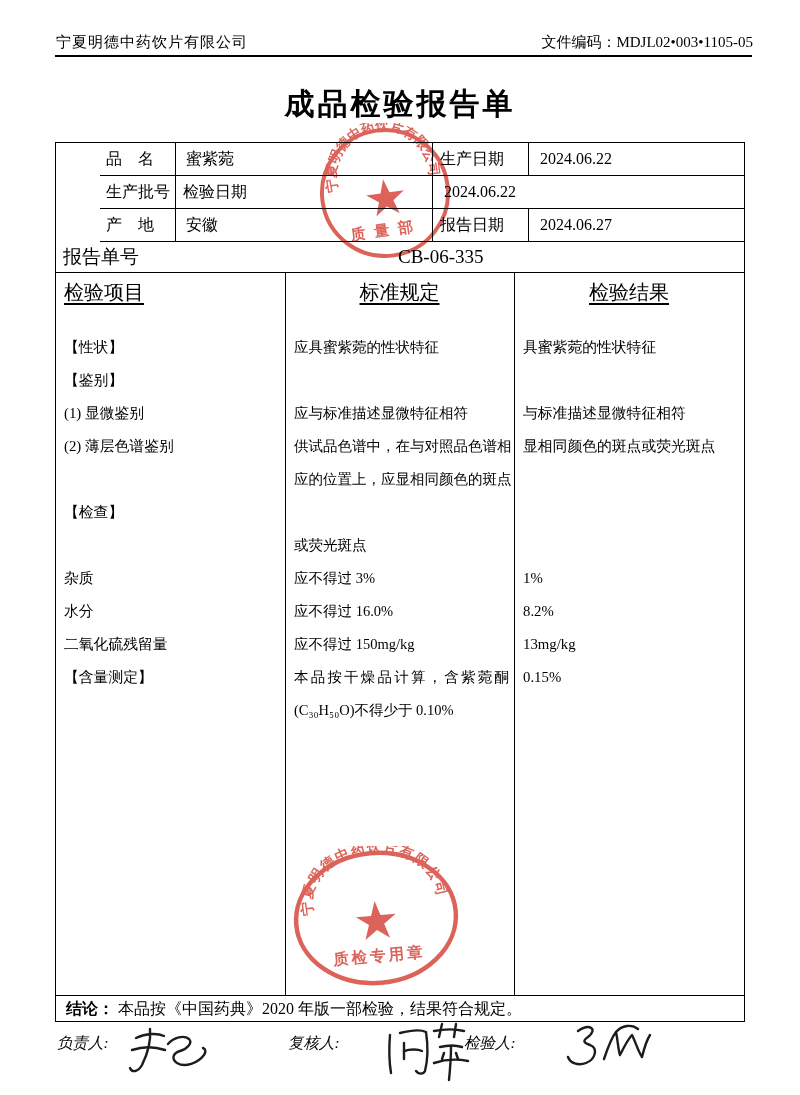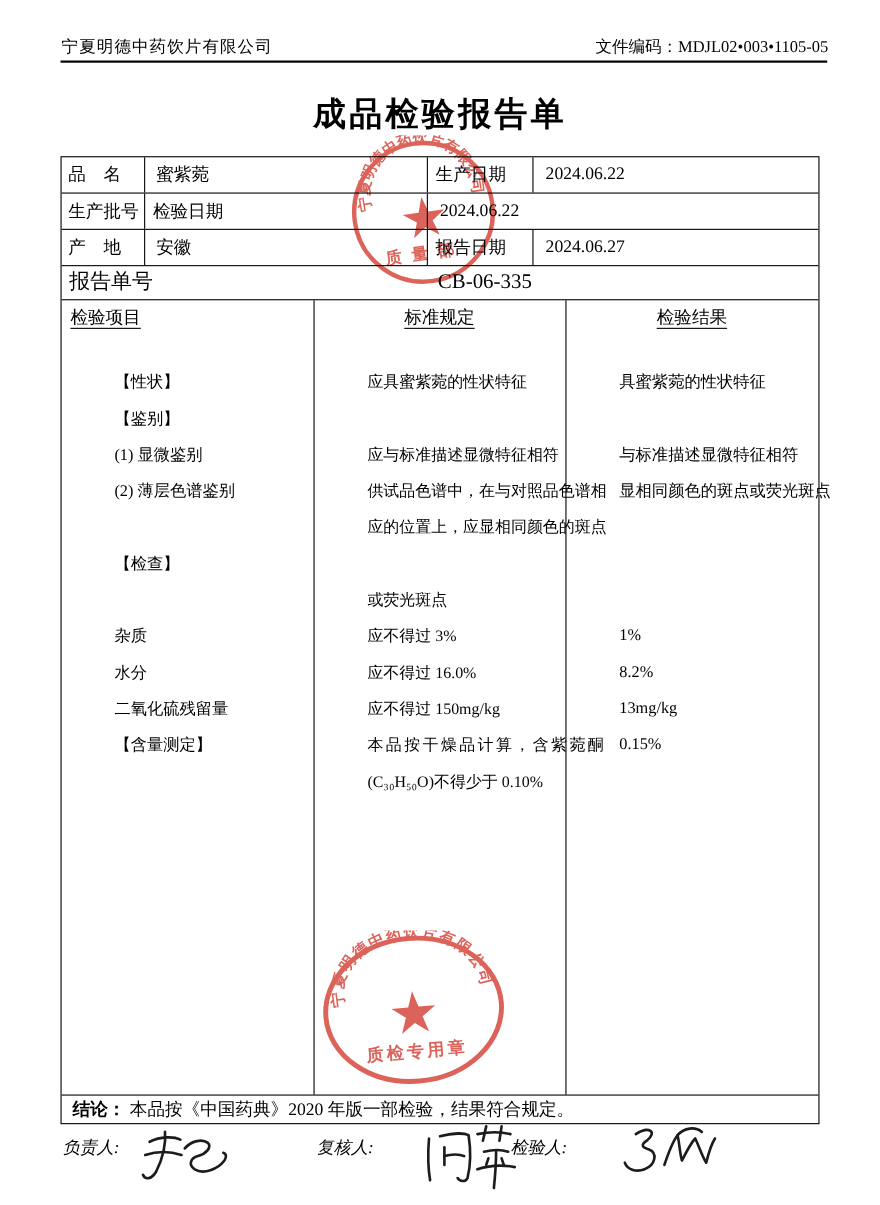--- a/index.html
+++ b/index.html
@@ -10,40 +10,40 @@
   }
   .hdr-company{position:absolute;left:56px;top:33px;font-size:15px;letter-spacing:1px;}
   .hdr-code{position:absolute;right:47px;top:33px;font-size:15px;}
   .hdr-line{position:absolute;left:55px;top:55px;width:697px;height:2px;background:#000;}
   .title{position:absolute;left:0;top:84px;width:800px;text-align:center;
          font-size:30px;font-weight:bold;letter-spacing:3px;}
 
   .doc-table{position:absolute;left:55px;top:142px;width:688px;height:878px;
              border:1px solid #000;box-sizing:content-box;}
   .info-row{display:grid;grid-template-columns:76px 257px 96px 259px;height:33px;
-            border-bottom:1px solid #000;box-sizing:border-box;font-size:16px;}
+            border-bottom:1px solid #000;box-sizing:border-box;font-size:16px;margin-left:44px;}
   .info-row>div{display:flex;align-items:center;box-sizing:border-box;white-space:nowrap;}
   .i-lbl{padding:0 6px;border-right:1px solid #000;}
   .i-val{padding-left:10px;border-right:1px solid #000;}
   .i-lbl2{padding-left:7px;border-right:1px solid #000;}
   .i-val2{padding-left:11px;}
   .report-row{position:relative;height:31px;border-bottom:1px solid #000;
               box-sizing:border-box;font-size:19px;line-height:29px;}
   .report-row .r-lbl{padding-left:7px;}
   .report-row .r-val{position:absolute;left:342px;top:0;}
 
   .main-sec{position:relative;height:723px;border-bottom:1px solid #000;box-sizing:border-box;}
   .vline{position:absolute;top:0;width:1px;height:100%;background:#000;}
   .vline.v1{left:229px;} .vline.v2{left:458px;}
-  .col-h{position:absolute;top:6px;font-size:16px;text-decoration:underline;
+  .col-h{position:absolute;top:6px;font-size:20px;text-decoration:underline;
          text-underline-offset:4px;}
   .col-h.h1{left:8px;}
   .col-h.h2{left:229px;width:229px;text-align:center;}
   .col-h.h3{left:458px;width:230px;text-align:center;}
-  .trows{position:absolute;left:0;top:58px;width:688px;margin-left:40px;}
+  .trows{position:absolute;left:0;top:58px;width:688px;}
   .trow{display:grid;grid-template-columns:229px 229px 230px;height:33px;}
   .tc{display:flex;align-items:center;box-sizing:border-box;white-space:nowrap;
       font-size:14.8px;}
   .tc1{padding-left:8px;}
   .tc2{padding-left:9px;font-size:14.5px;}
   .tc3{padding-left:9px;}
   .tc2.sp{letter-spacing:2.2px;}
 
   .concl-row{height:26px;display:flex;align-items:center;padding-left:10px;
              font-size:16px;box-sizing:border-box;white-space:nowrap;}

